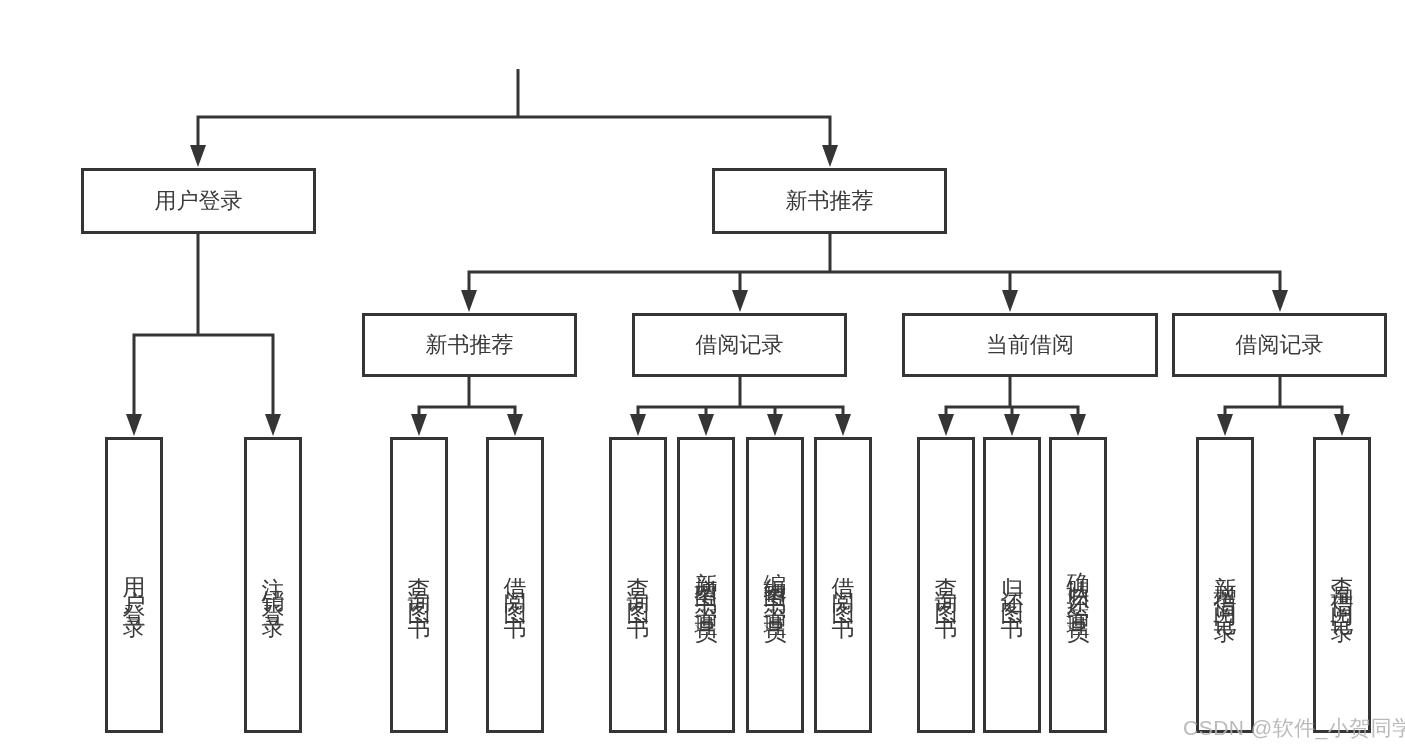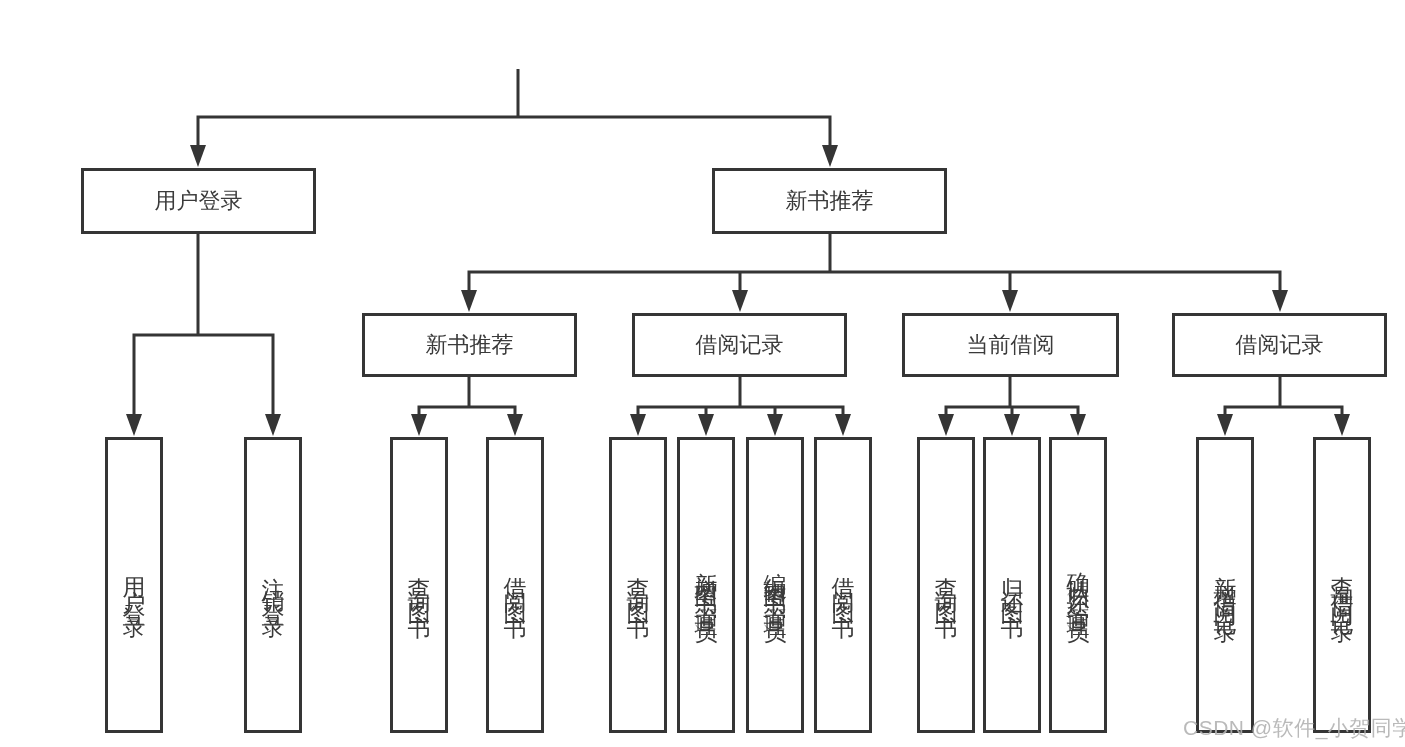--- a/index.html
+++ b/index.html
@@ -17,21 +17,21 @@
     display:flex;align-items:center;justify-content:center;
     color:#3a3a3a;font-size:22px;font-weight:500;
     z-index:2;
   }
   .root{left:12px;top:13px;width:1013px;height:57px;font-size:24px;}
   .lv2a{left:81px;top:168px;width:235px;height:66px;}
   .lv2b{left:712px;top:168px;width:235px;height:66px;}
   .l3{top:313px;width:215px;height:64px;}
   .l3a{left:362px;}
   .l3b{left:632px;}
-  .l3c{left:902px;width:217px;}
+  .l3c{left:902px;width:256px;}
   .l3d{left:1172px;}
   .leaf{top:437px;width:58px;height:296px;}
   .leaf span{
     writing-mode:vertical-rl;text-orientation:mixed;
     font-size:23px;letter-spacing:13px;line-height:1;
   }
   .leaf.ls6 span{letter-spacing:9px;}
   .leaf.ls9 span{letter-spacing:7px;}
   .f1{left:105px;}  .f2{left:244px;}
   .f3{left:390px;}  .f4{left:486px;}

